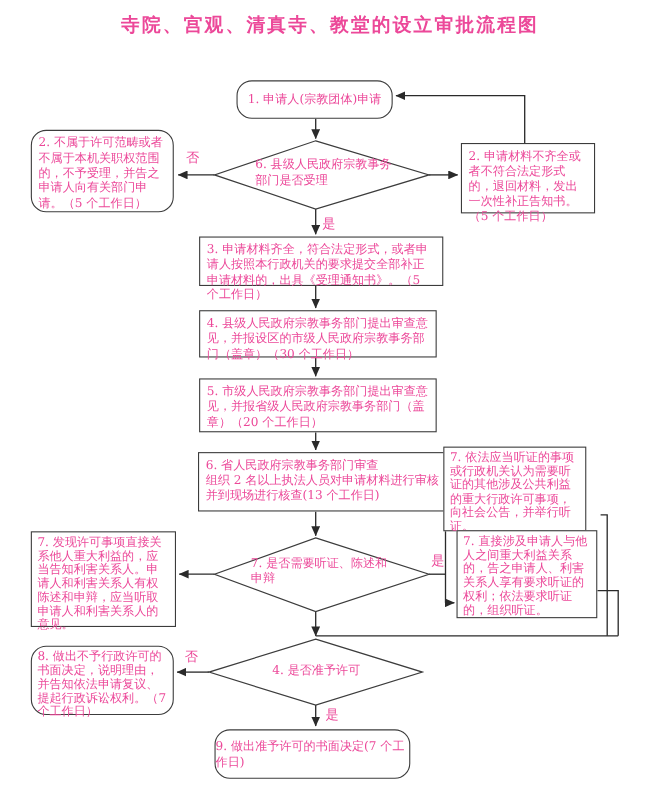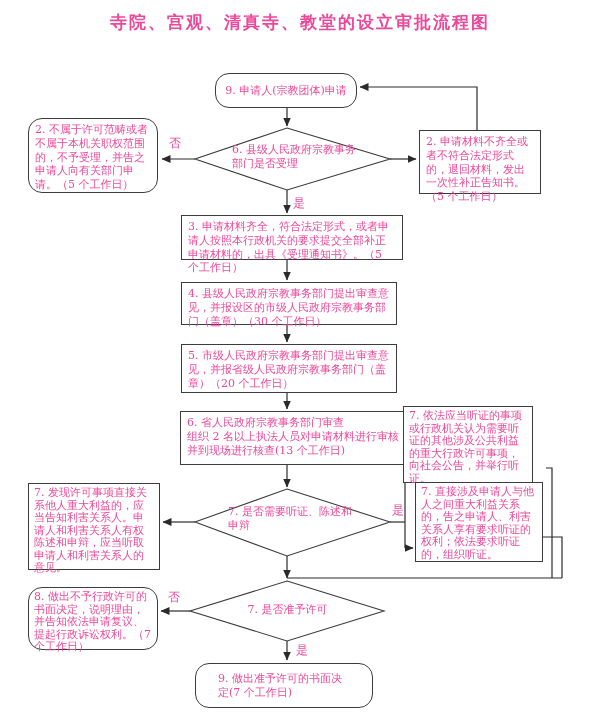--- a/index.html
+++ b/index.html
@@ -61,21 +61,21 @@
       <path d="M287,641 L287,660" marker-end="url(#arr)"></path>
     </g>
     <g fill="#ffffff" stroke="#3c3c3c" stroke-width="1.1">
       <polygon points="287,128 390,159 287,190 195,159"></polygon>
       <polygon points="287,489 390,522 287,556 195,522"></polygon>
       <polygon points="287,581 384,611 287,641 190,611"></polygon>
     </g>
   </svg>
 
   <div class="node rounded vcenter hcenter" style="left:215px;top:73px;width:142px;height:35px;">
-    <span>9. 申请人(宗教团体)申请</span>
+    <span>1. 申请人(宗教团体)申请</span>
   </div>
 
   <div class="node rounded" style="left:28px;top:118px;width:130px;height:75px;">2. 不属于许可范畴或者不属于本机关职权范围的，不予受理，并告之申请人向有关部门申请。（5 个工作日）</div>
 
   <div class="node" style="left:419px;top:130px;width:122px;height:64px;">2. 申请材料不齐全或者不符合法定形式的，退回材料，发出一次性补正告知书。（5 个工作日）</div>
 
   <div class="node" style="left:181px;top:215px;width:222px;height:45px;">3. 申请材料齐全，符合法定形式，或者申请人按照本行政机关的要求提交全部补正申请材料的，出具《受理通知书》。（5 个工作日）</div>
 
   <div class="node" style="left:181px;top:282px;width:216px;height:43px;">4. 县级人民政府宗教事务部门提出审查意见，并报设区的市级人民政府宗教事务部门（盖章）（30 个工作日）</div>
 
@@ -87,29 +87,29 @@
   </div>
 
   <div class="node tight" style="left:28px;top:483px;width:132px;height:87px;">7. 发现许可事项直接关系他人重大利益的，应当告知利害关系人。申请人和利害关系人有权陈述和申辩，应当听取申请人和利害关系人的意见。</div>
 
   <div class="node tight" style="left:403px;top:406px;width:130px;height:77px;">7. 依法应当听证的事项或行政机关认为需要听证的其他涉及公共利益的重大行政许可事项，向社会公告，并举行听证。</div>
 
   <div class="node tight" style="left:415px;top:482px;width:128px;height:80px;">7. 直接涉及申请人与他人之间重大利益关系的，告之申请人、利害关系人享有要求听证的权利；依法要求听证的，组织听证。</div>
 
   <div class="node rounded tight" style="left:28px;top:587px;width:130px;height:63px;">8. 做出不予行政许可的书面决定，说明理由，并告知依法申请复议、提起行政诉讼权利。（7 个工作日）</div>
 
-  <div class="node rounded vcenter" style="left:195px;top:663px;width:178px;height:45px;padding:4px 22px;">
+  <div class="node rounded vcenter" style="left:195px;top:663px;width:178px;height:45px;padding:4px 0;">
     <span>9. 做出准予许可的书面决定(7 个工作日)</span>
   </div>
 
   <div class="dtext" style="left:232px;top:143px;width:128px;">6. 县级人民政府宗教事务部门是否受理</div>
 
   <div class="dtext" style="left:228px;top:505px;width:126px;">7. 是否需要听证、陈述和申辩</div>
 
-  <div class="dtext" style="left:200px;top:603px;width:175px;text-align:center;">7. 是否准予许可</div>
+  <div class="dtext" style="left:200px;top:603px;width:175px;text-align:center;">4. 是否准予许可</div>
 
   <div class="elabel" style="left:169px;top:135px;">否</div>
   <div class="elabel" style="left:293px;top:195px;">是</div>
   <div class="elabel" style="left:392px;top:502px;">是</div>
   <div class="elabel" style="left:168px;top:589px;">否</div>
   <div class="elabel" style="left:296px;top:642px;">是</div>
 
 </div>
 
 </body></html>

